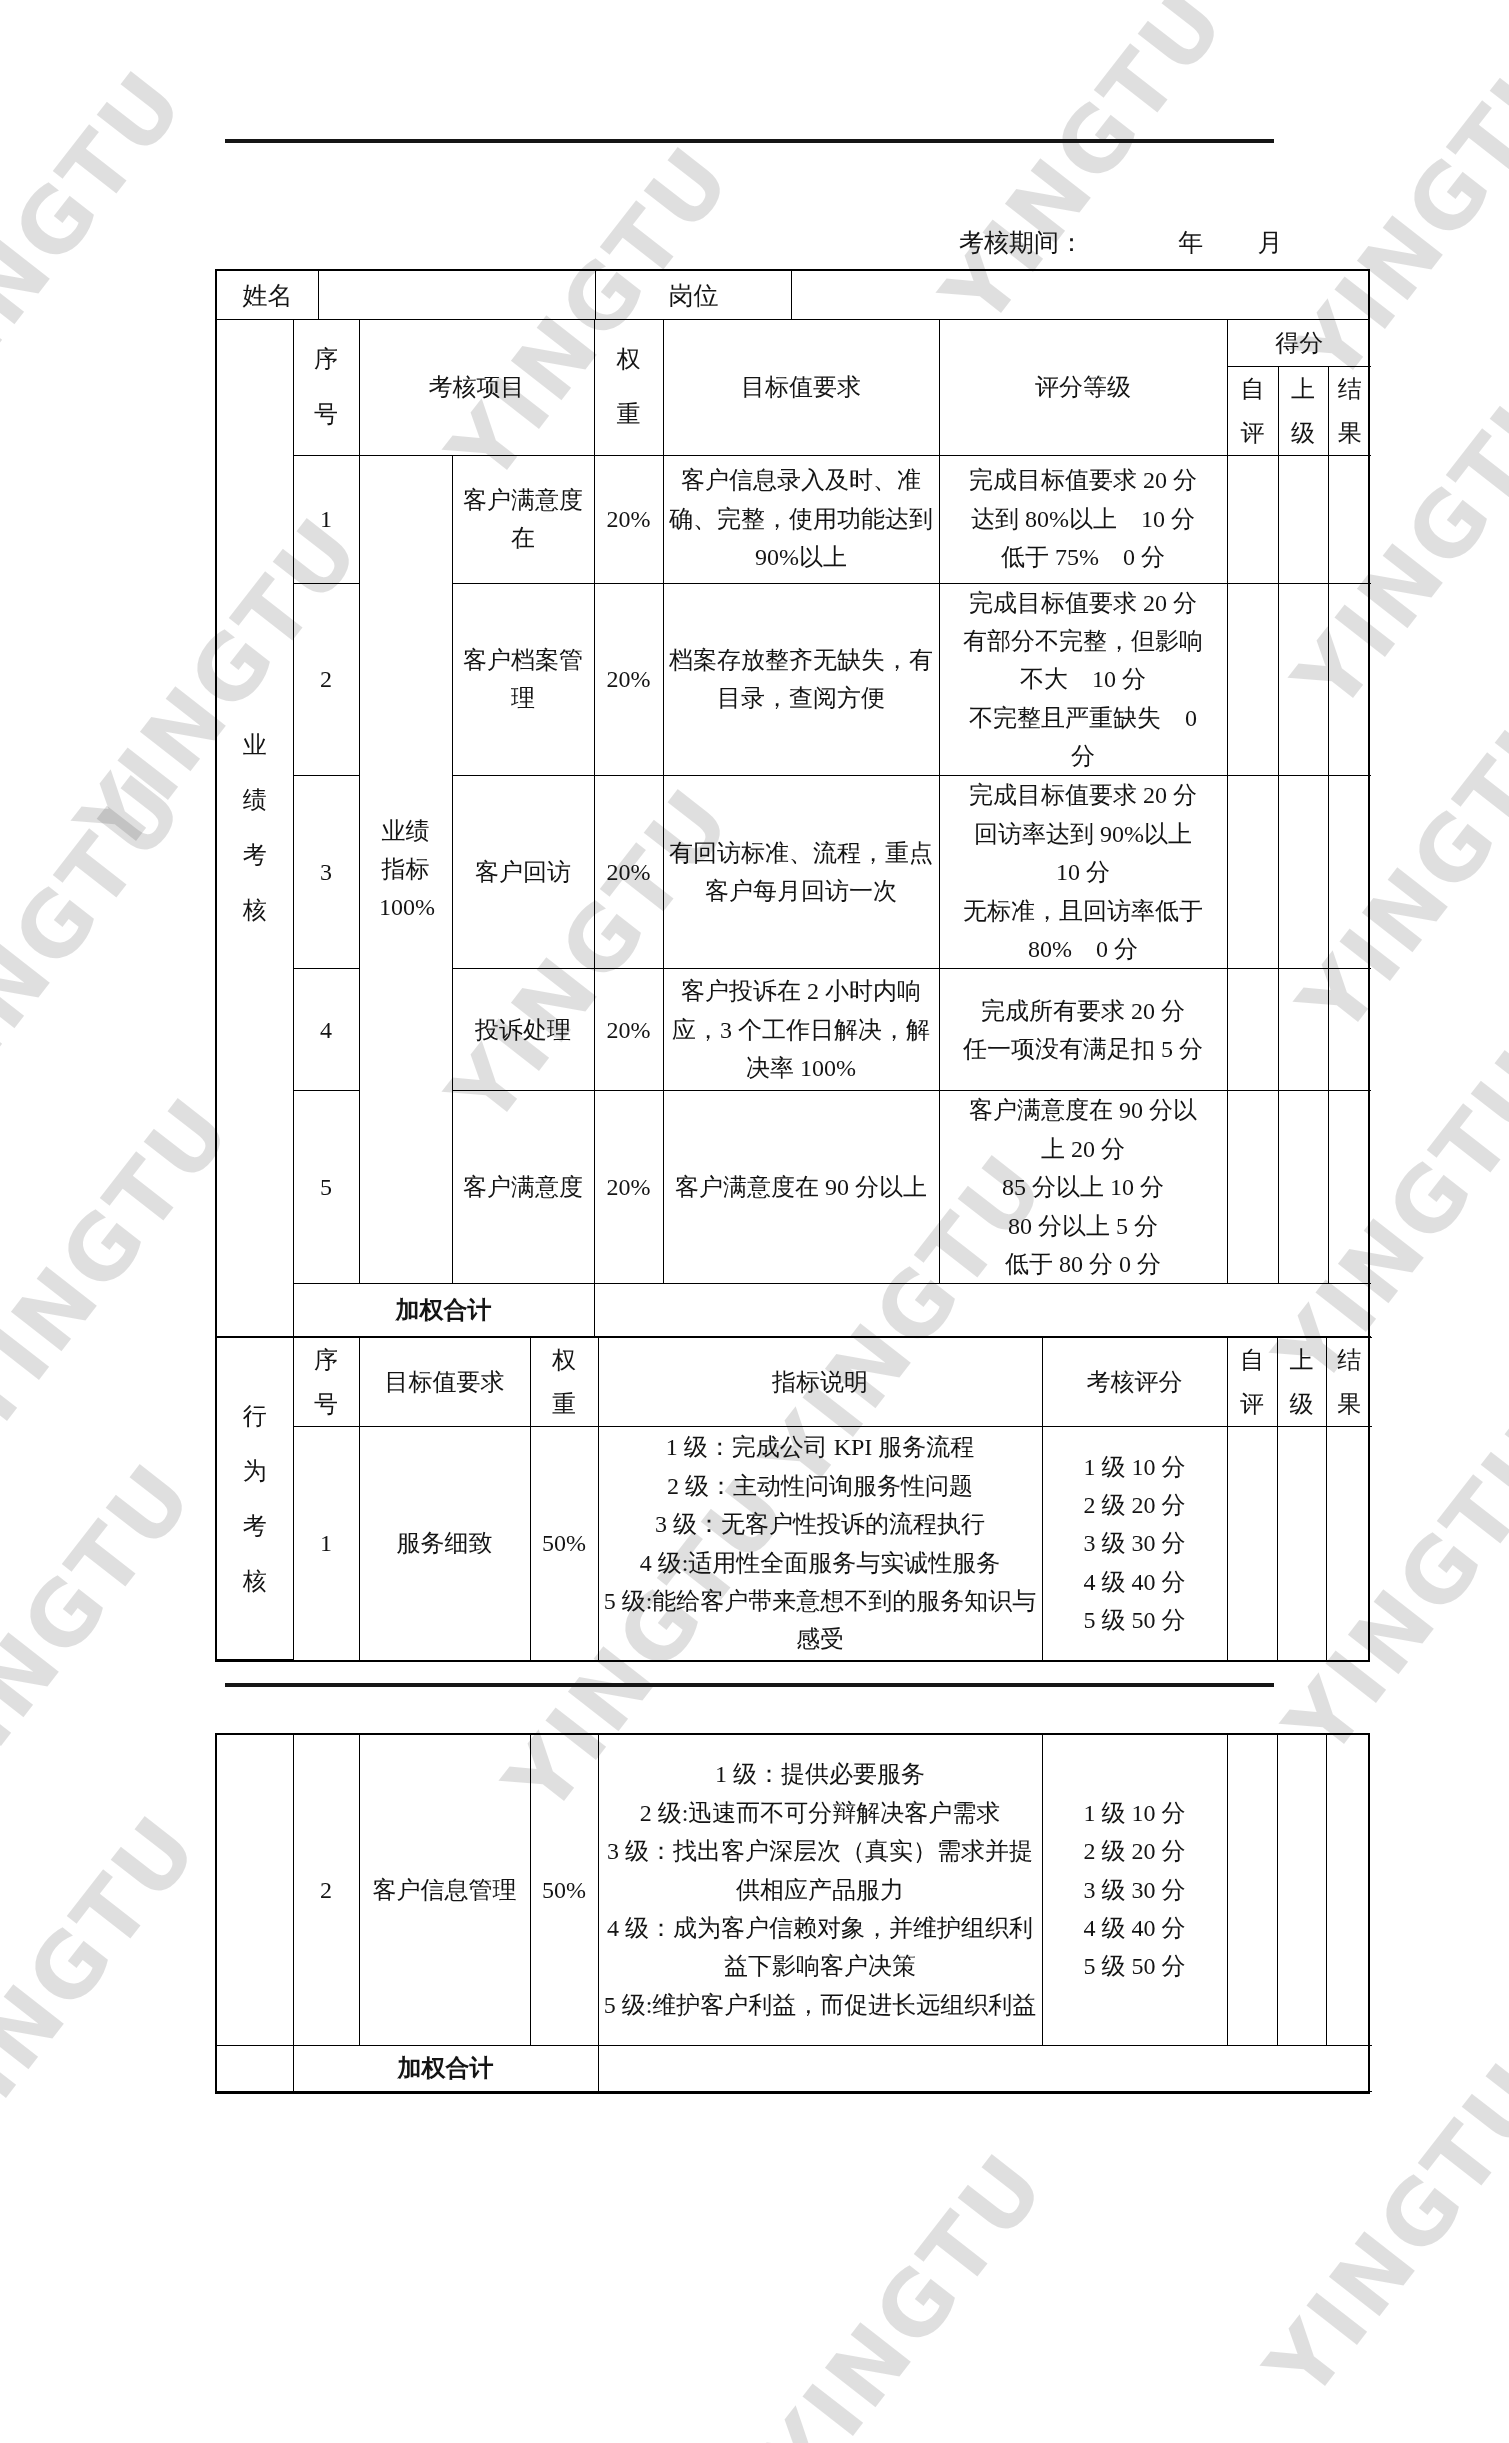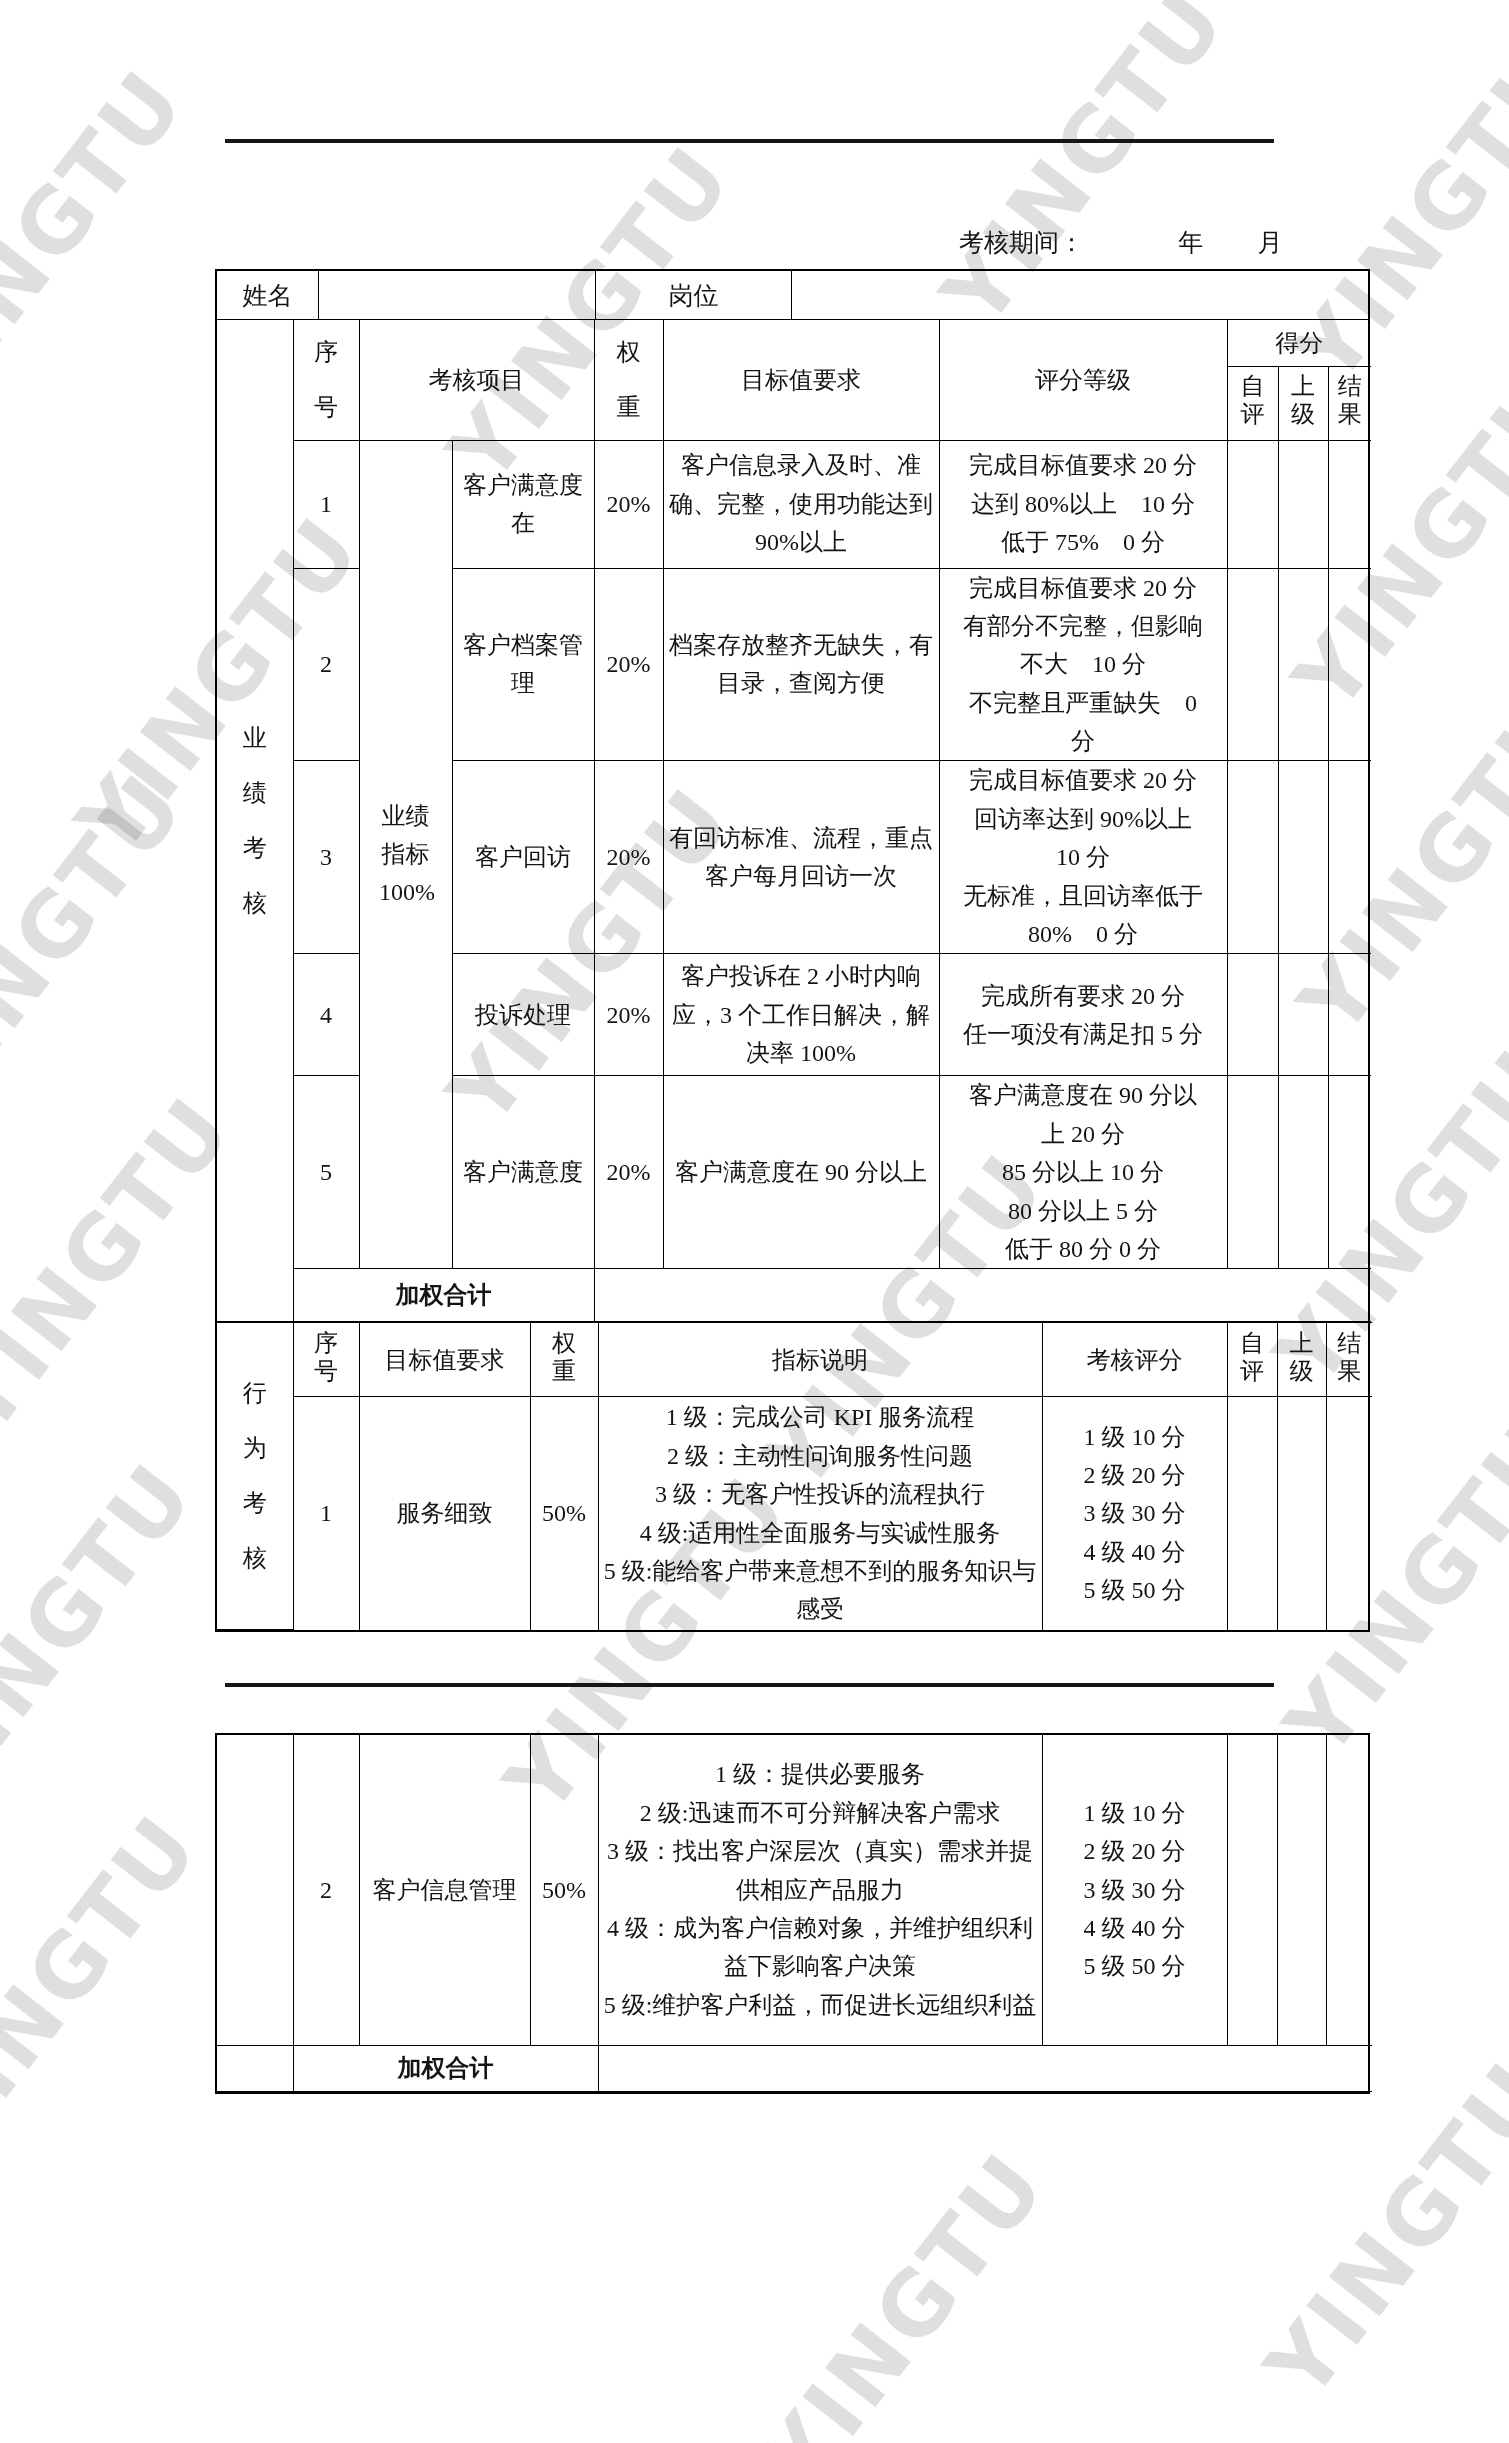--- a/index.html
+++ b/index.html
@@ -34,21 +34,21 @@
   .info-row .cell{border-right:1.9px solid #000;display:flex;align-items:center;
                   justify-content:center;box-sizing:border-box;}
   .info-row .cell.last{border-right:none;flex:1;}
 
   table.grid{border-collapse:collapse;width:100%;table-layout:fixed;}
   .grid td{border:1.9px solid #000;text-align:center;vertical-align:middle;font-size:24px;
            line-height:1.6;padding:0;}
   .grid td.edge-l{border-left:none;} .grid td.edge-r{border-right:none;}
   .grid tr.top-row td{border-top:none;} .grid tr.bottom-row td{border-bottom:none;}
 
-  .v span{display:inline-block;width:26px;line-height:28px;}
+  .v span{display:inline-block;width:26px;line-height:44px;}
   .vwide span{display:inline-block;width:26px;line-height:55px;}
   .vsub span{display:inline-block;width:53px;line-height:38px;white-space:pre-line;}
   .name{text-align:left;padding:0 13.3px;line-height:40px;}
   .target{padding:0 19px;line-height:39px;}
   .grade{white-space:pre-line;line-height:39px;padding:0 5.7px;}
   .desc{text-align:left;white-space:pre-line;padding:7.6px 11.4px 7.6px 13.3px;line-height:39px;}
   .scores{text-align:left;white-space:pre-line;padding-left:17px;line-height:39px;}
   .jqlabel{font-weight:bold;margin-top:34px;}
   .formula{text-align:left;padding-left:13.3px;}
   .signcell{position:relative;text-align:left;}

